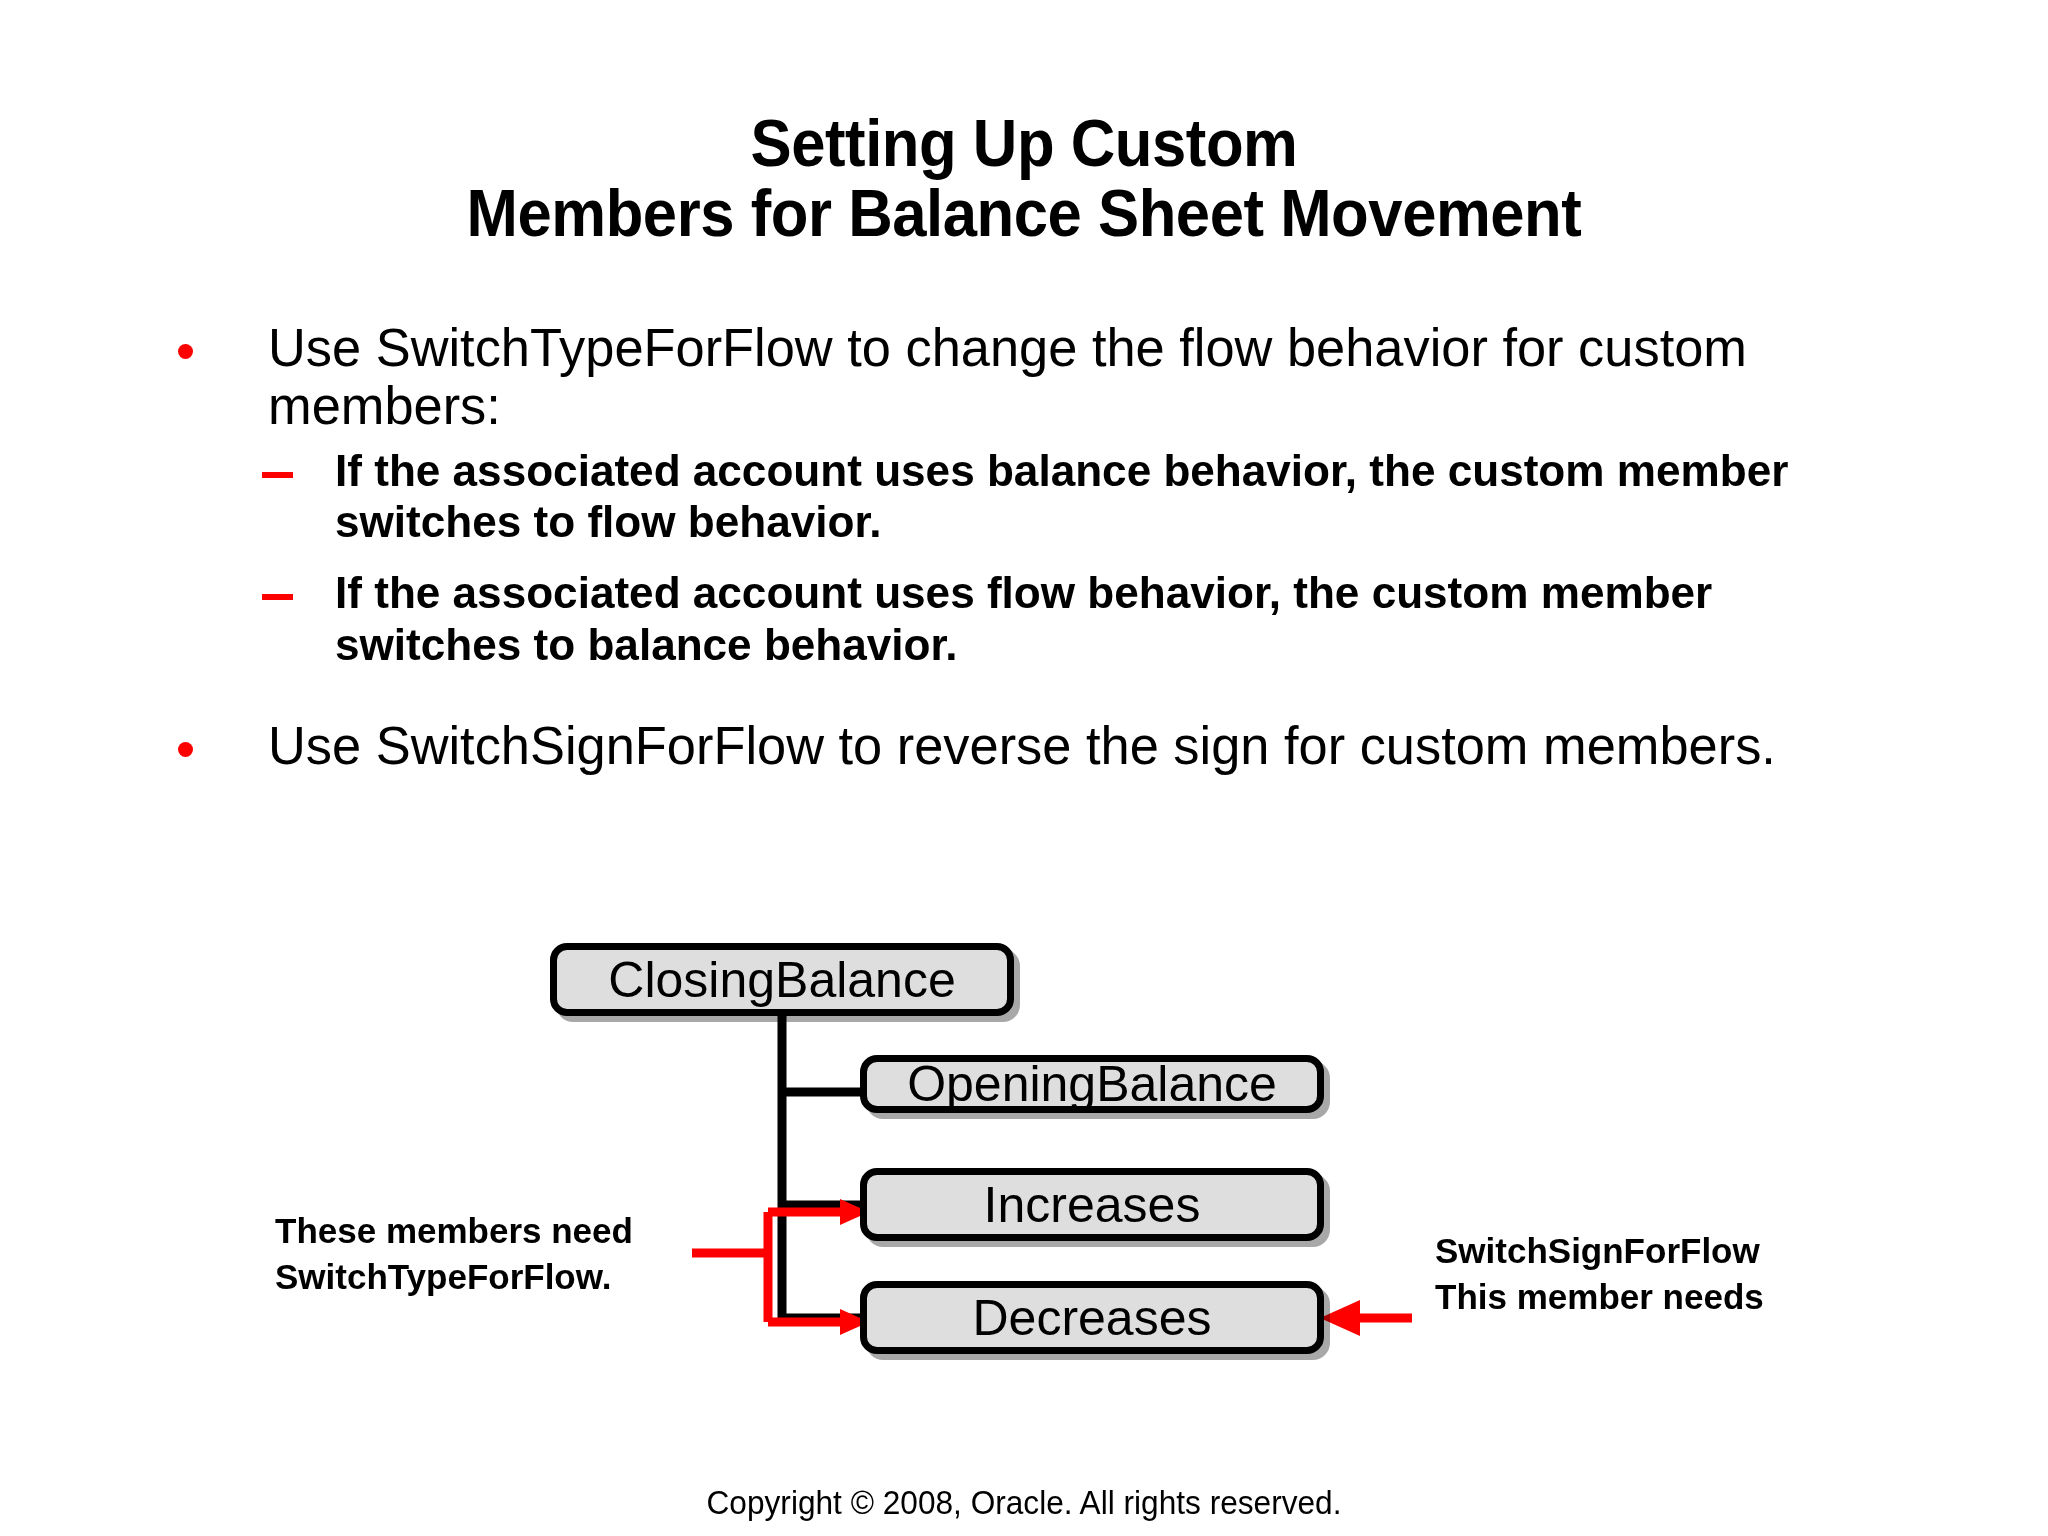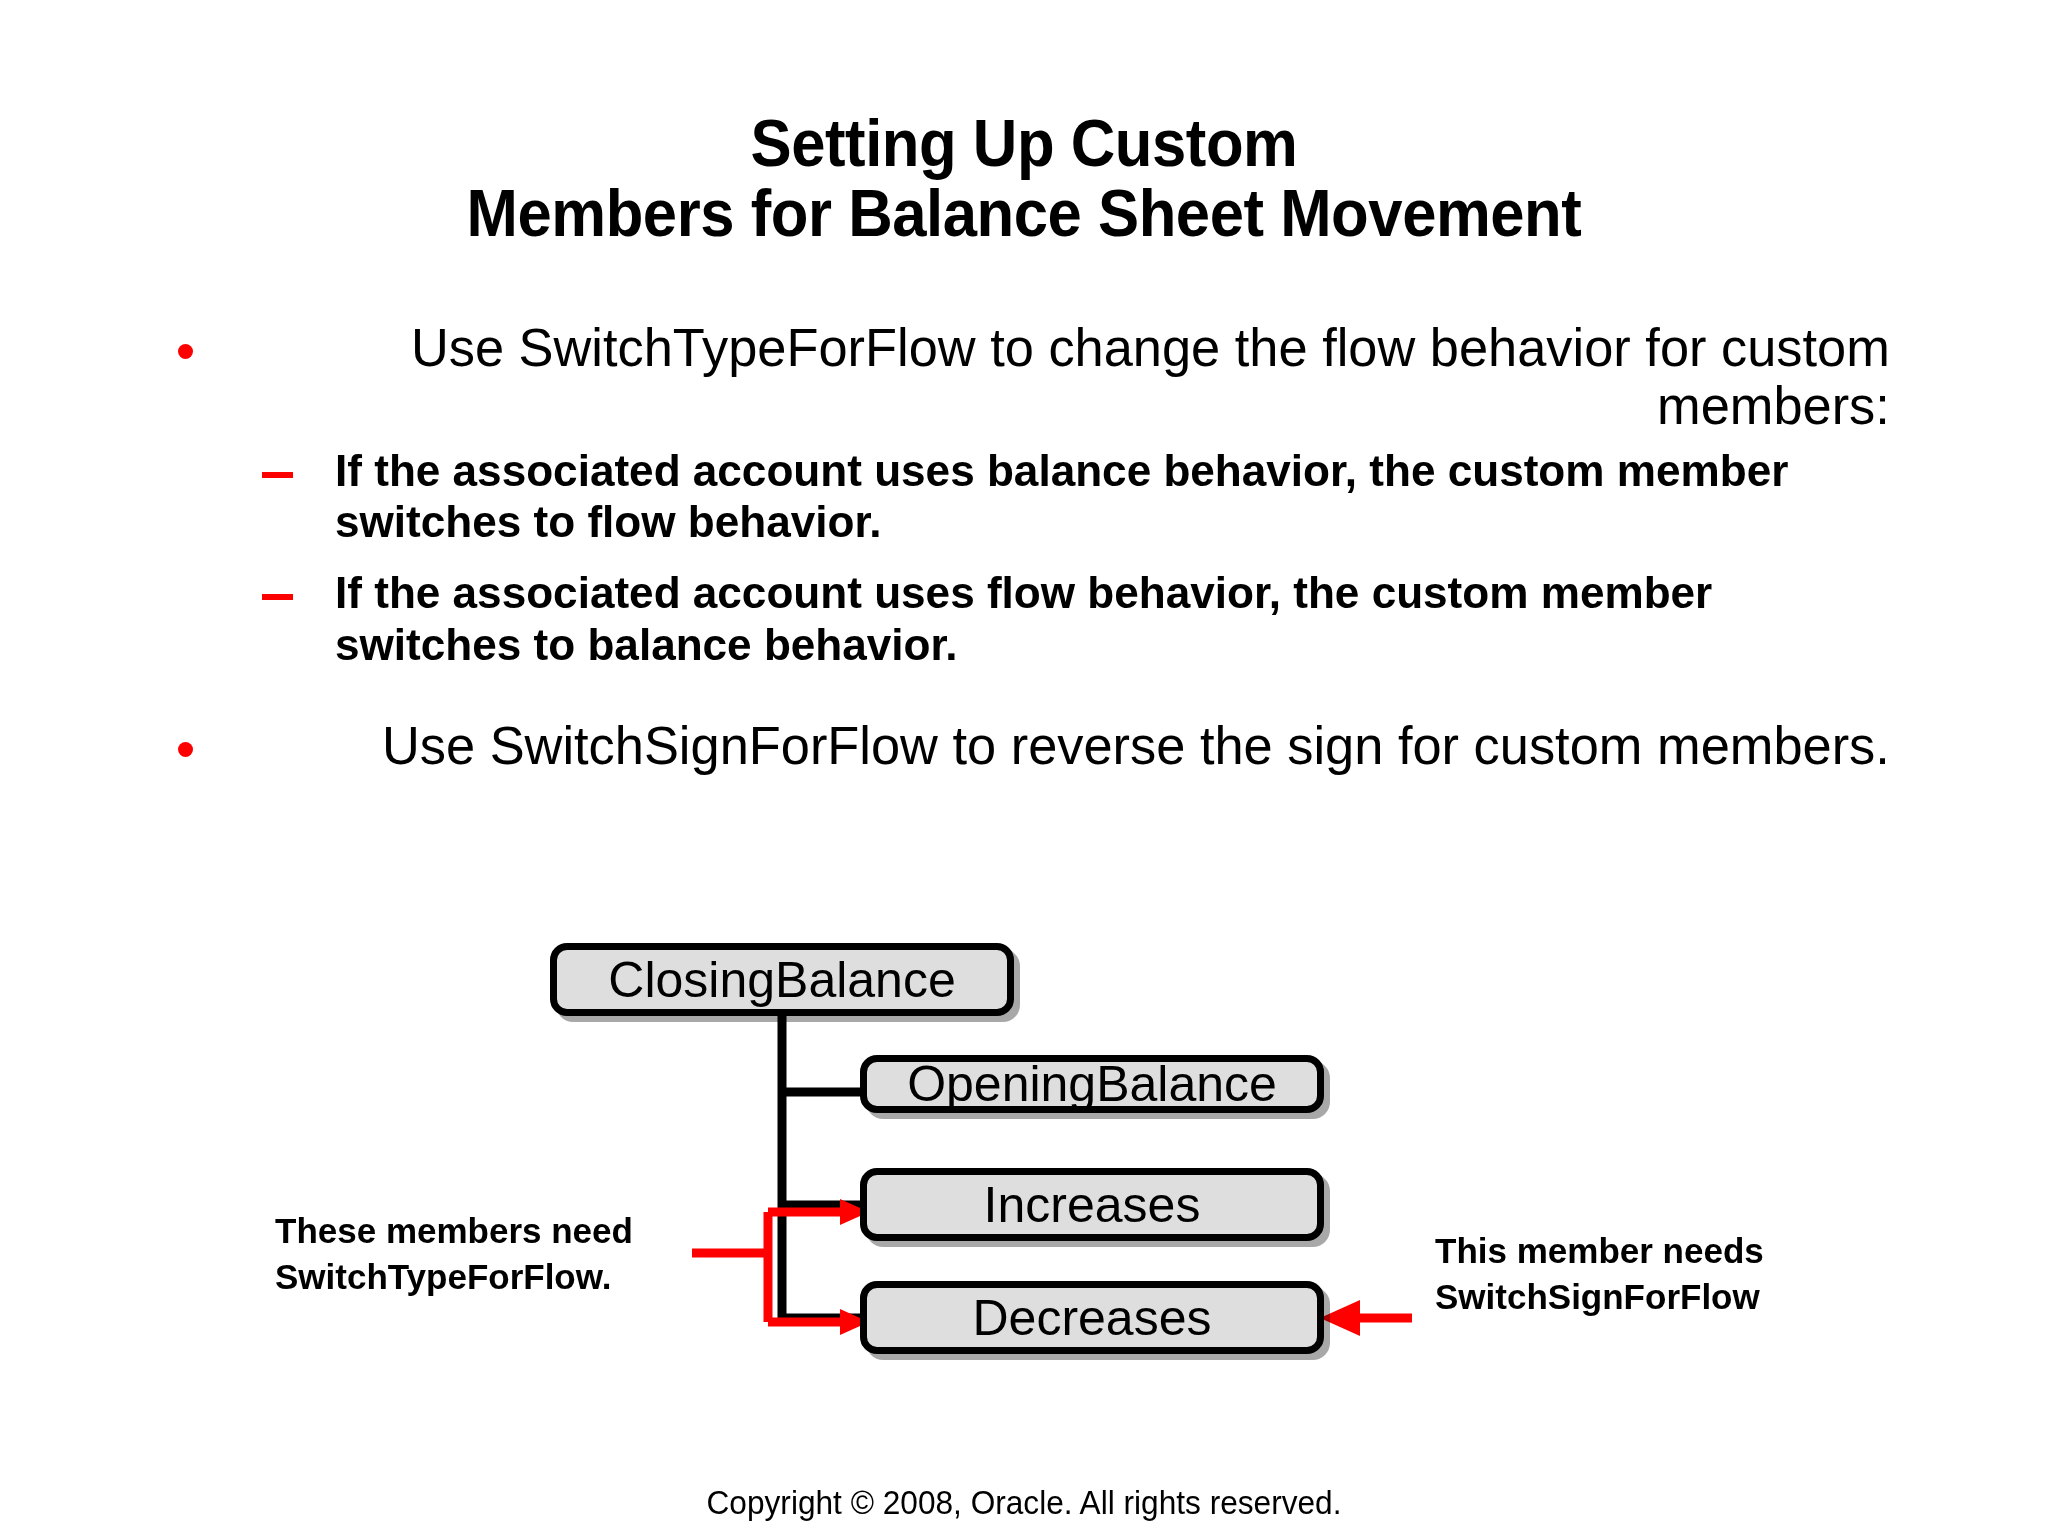--- a/index.html
+++ b/index.html
@@ -41,21 +41,20 @@
     left: 150px;
     width: 1790px;
   }
   .l1 {
     position: relative;
     padding-left: 118px;
     font-size: 54px;
     line-height: 1.08;
     margin-bottom: 10px;
     transform-origin: left top;
-    text-align: right;
   }
   .l1 .l1-text {
     display: block;
     transform: scaleX(0.97);
     transform-origin: left top;
   }
   .l1 .dot {
     position: absolute;
     left: 28px;
     top: 26px;
@@ -211,17 +210,17 @@
 <div class="node" id="node-decrease">
   <span>Decreases</span>
 </div>
 
 <div class="annot" id="annot-left">
   <div>These members need</div>
   <div>SwitchTypeForFlow.</div>
 </div>
 
 <div class="annot" id="annot-right">
+  <div>SwitchSignForFlow</div>
   <div>This member needs</div>
-  <div>SwitchSignForFlow</div>
 </div>
 
 <div class="footer">Copyright © 2008, Oracle. All rights reserved.</div>
 
 </body></html>

